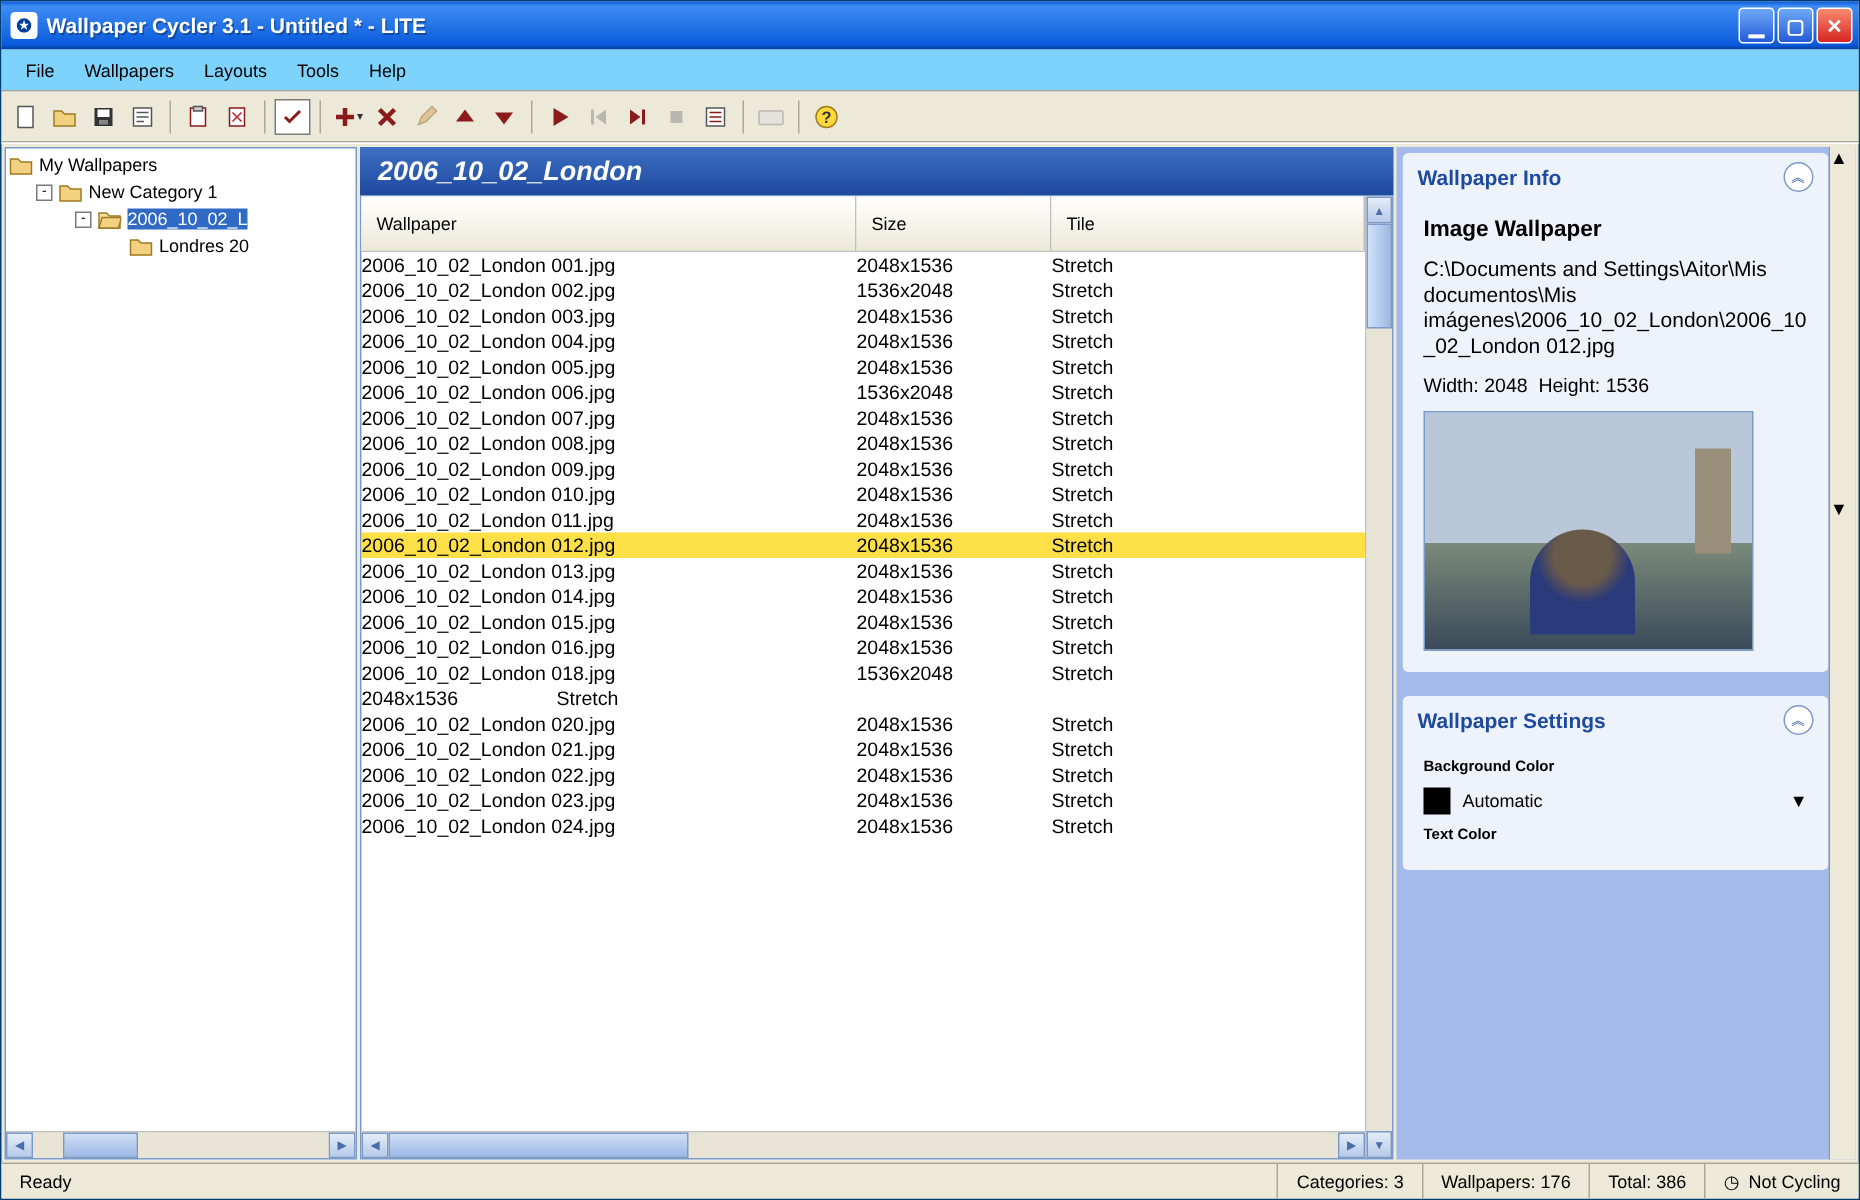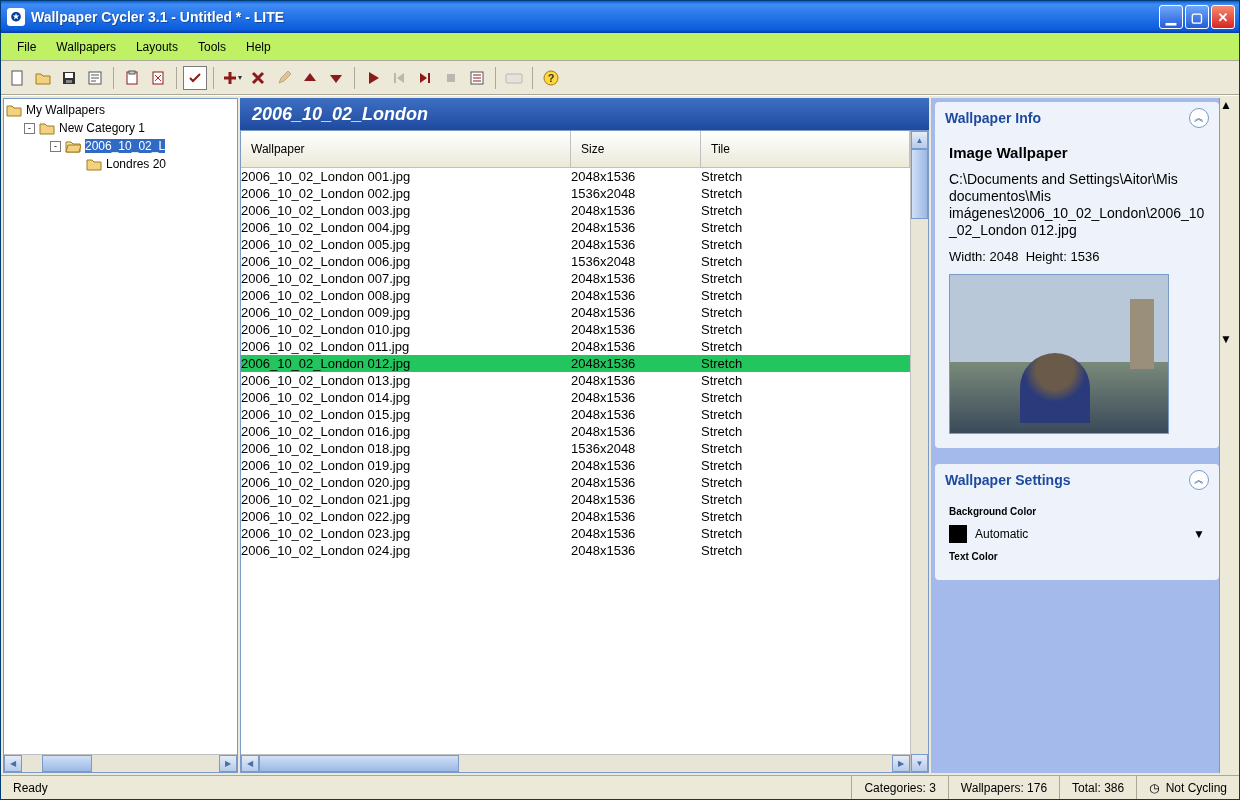--- a/index.html
+++ b/index.html
@@ -9,21 +9,21 @@
 
 .titlebar { height: 32px; background: linear-gradient(to bottom, #0a5bdc 0%, #3f8cf3 10%, #0a5bdc 90%, #003c9e 100%); display: flex; align-items: center; color: #fff; font-weight: bold; font-size: 14px; padding: 0 4px 0 6px; }
 .titlebar .title-icon { width: 18px; height: 18px; margin-right: 6px; display: inline-flex; align-items: center; justify-content: center; background: #fff; border-radius: 3px; color: #003c9e; font-size: 12px; }
 .titlebar .title-text { flex: 1; text-shadow: 1px 1px 0 rgba(0,0,0,0.3); }
 .win-btns { display: flex; gap: 2px; }
 .win-btn { width: 24px; height: 24px; border-radius: 3px; border: 1px solid #fff; display: flex; align-items: center; justify-content: center; color: #fff; font-weight: bold; font-size: 13px; }
 .win-btn.min, .win-btn.max { background: linear-gradient(to bottom, #6fa8f7, #245bd8); }
 .win-btn.close { background: linear-gradient(to bottom, #f78b6f, #d82424); }
 
 
-.menubar { height: 28px; background: #bef264; display: flex; align-items: center; padding: 0 6px; border-bottom: 1px solid #aca899; }
+.menubar { height: 28px; background: #7dd3fc; display: flex; align-items: center; padding: 0 6px; border-bottom: 1px solid #aca899; }
 .menubar .menu-item { padding: 3px 10px; }
 
 
 .toolbar { height: 34px; background: #ece9d8; display: flex; align-items: center; padding: 2px 4px; border-bottom: 1px solid #aca899; gap: 2px; }
 .tb-btn { width: 24px; height: 24px; display: flex; align-items: center; justify-content: center; border: 1px solid transparent; }
 .tb-sep { width: 1px; height: 22px; background: #aca899; margin: 0 4px; }
 .tb-box { width: 24px; height: 24px; display: flex; align-items: center; justify-content: center; background: #fff; border: 1px solid #7a7a7a; }
 
 
 .body { flex: 1; display: flex; min-height: 0; border-top: 1px solid #fff; }
@@ -44,21 +44,21 @@
 .header-bar { height: 32px; background: linear-gradient(to bottom,#3d6fc3,#1e4a9e); color: #fff; font-size: 18px; font-weight: bold; display: flex; align-items: center; padding: 0 12px; font-style: italic; }
 .list-container { flex: 1; background: #fff; border: 1px solid #7a9ac9; display: flex; min-height: 0; }
 .list-inner { flex: 1; display: flex; flex-direction: column; min-height: 0; }
 .col-headers { display: flex; background: #ece9d8; border-bottom: 1px solid #c0c0c0; }
 .col-h { padding: 11px 10px; border-right: 1px solid #c0c0c0; background: linear-gradient(to bottom, #fff 0%, #ece9d8 100%); }
 .col-1 { width: 330px; }
 .col-2 { width: 130px; }
 .col-3 { flex: 1; }
 .rows { flex: 1; overflow: hidden; }
 .row { display: flex; padding: 1px 0; font-size: 13px; }
-.row.selected { background: #22c55e; }
+.row.selected { background: #fde047; }
 .cell-1 { width: 330px; padding-left: 0; }
 .cell-2 { width: 130px; }
 .cell-3 { flex: 1; }
 .vscroll { width: 18px; background: #ece9d8; border-left: 1px solid #c0c0c0; display: flex; flex-direction: column; }
 .vscroll .sb-btn { height: 18px; background: linear-gradient(to bottom,#e4ecf7,#b7caea); border: 1px solid #7a9ac9; display:flex; align-items:center; justify-content:center; font-size:8px; color:#4a6ea9;}
 .vscroll .track { flex: 1; background: #e8e4d6; position: relative;}
 .vscroll .thumb { position: absolute; left: 0; right: 0; background: linear-gradient(to right,#d0e0f7,#9cb8e4); border: 1px solid #7a9ac9; }
 
 .side-pane { width: 306px; background: #a3baea; margin: 2px; display: flex; }
 .side-inner { flex: 1; margin: 4px 0 4px 4px; display: flex; flex-direction: column; gap: 16px; overflow: hidden;}
@@ -352,21 +352,20 @@
                 <div class="cell-1">2006_10_02_London 016.jpg</div>
                 <div class="cell-2">2048x1536</div>
                 <div class="cell-3">Stretch</div>
               </div>
               <div class="row">
                 <div class="cell-1">2006_10_02_London 018.jpg</div>
                 <div class="cell-2">1536x2048</div>
                 <div class="cell-3">Stretch</div>
               </div>
               <div class="row">
-                <div class="cell-1">2006_10_02_London 019.jpg</div>
                 <div class="cell-2">2048x1536</div>
                 <div class="cell-3">Stretch</div>
               </div>
               <div class="row">
                 <div class="cell-1">2006_10_02_London 020.jpg</div>
                 <div class="cell-2">2048x1536</div>
                 <div class="cell-3">Stretch</div>
               </div>
               <div class="row">
                 <div class="cell-1">2006_10_02_London 021.jpg</div>

